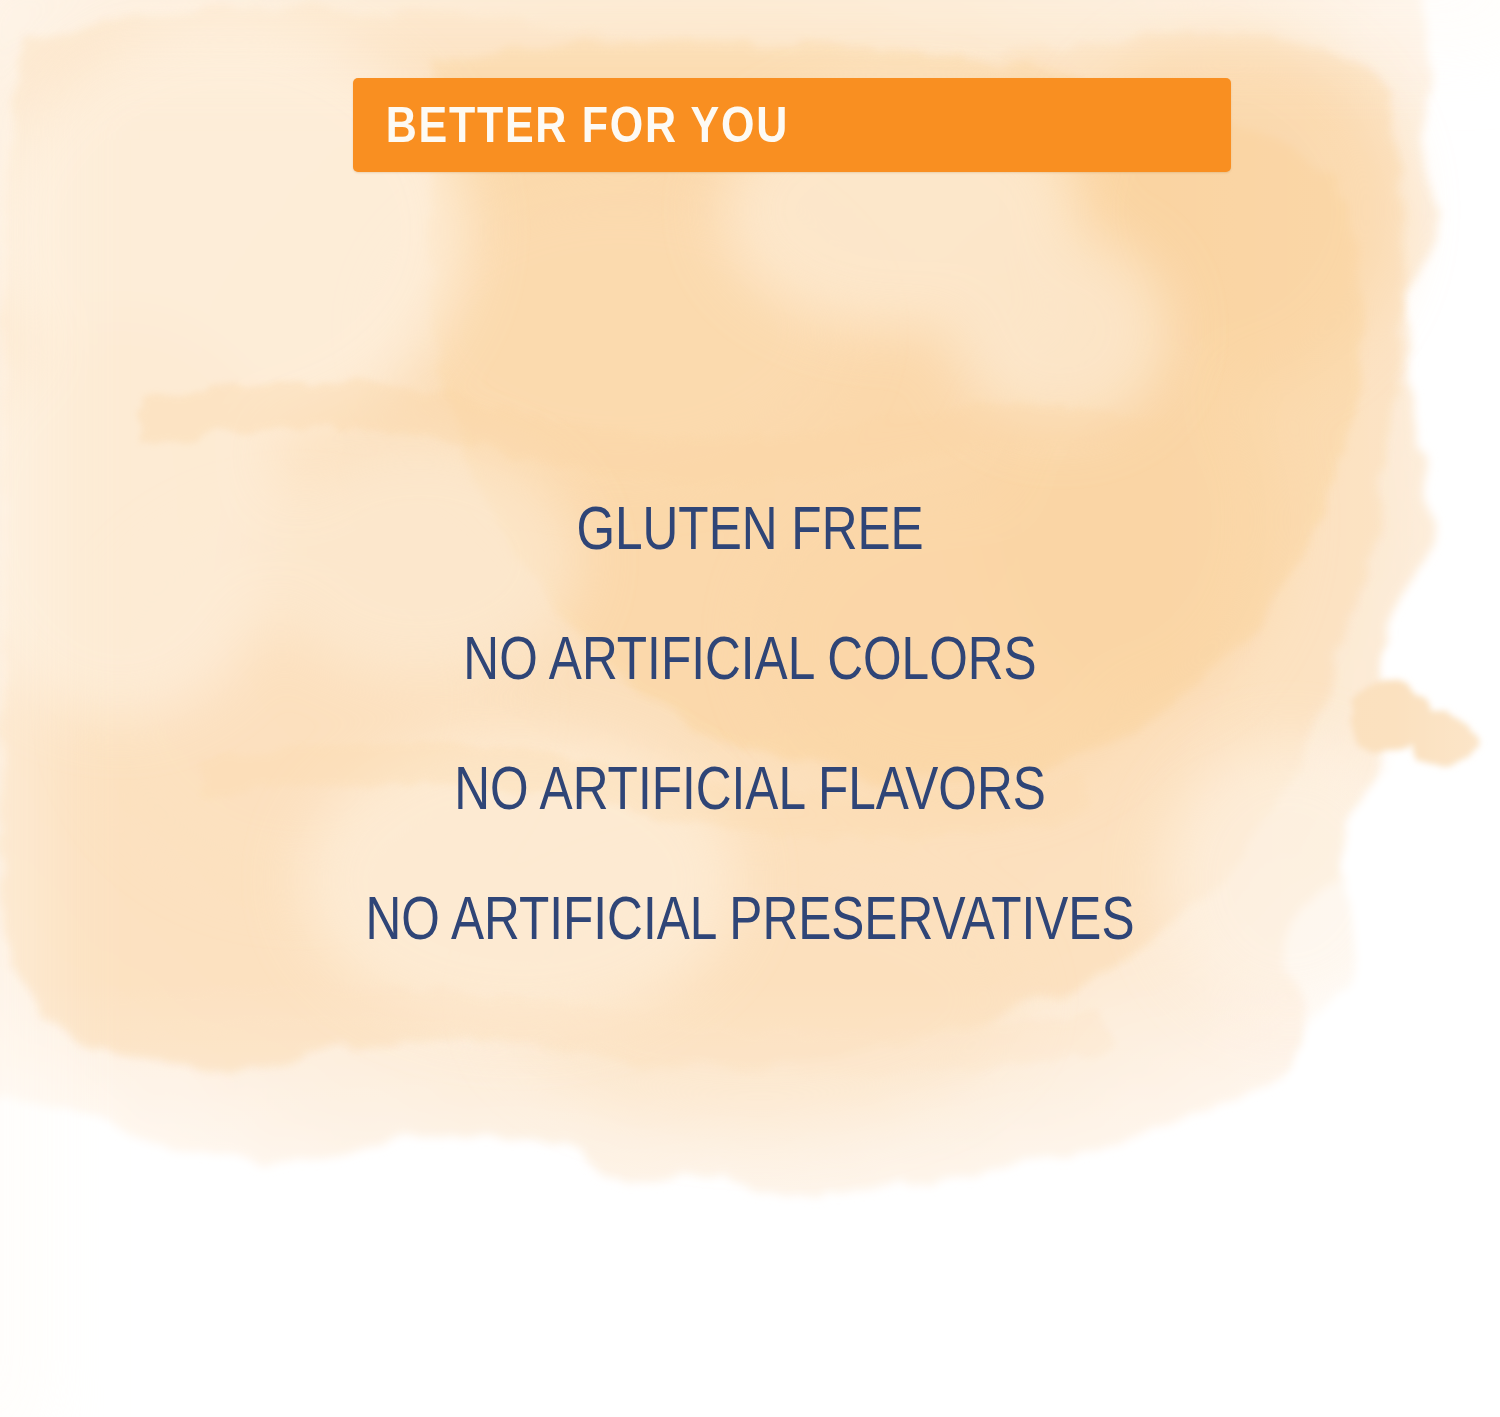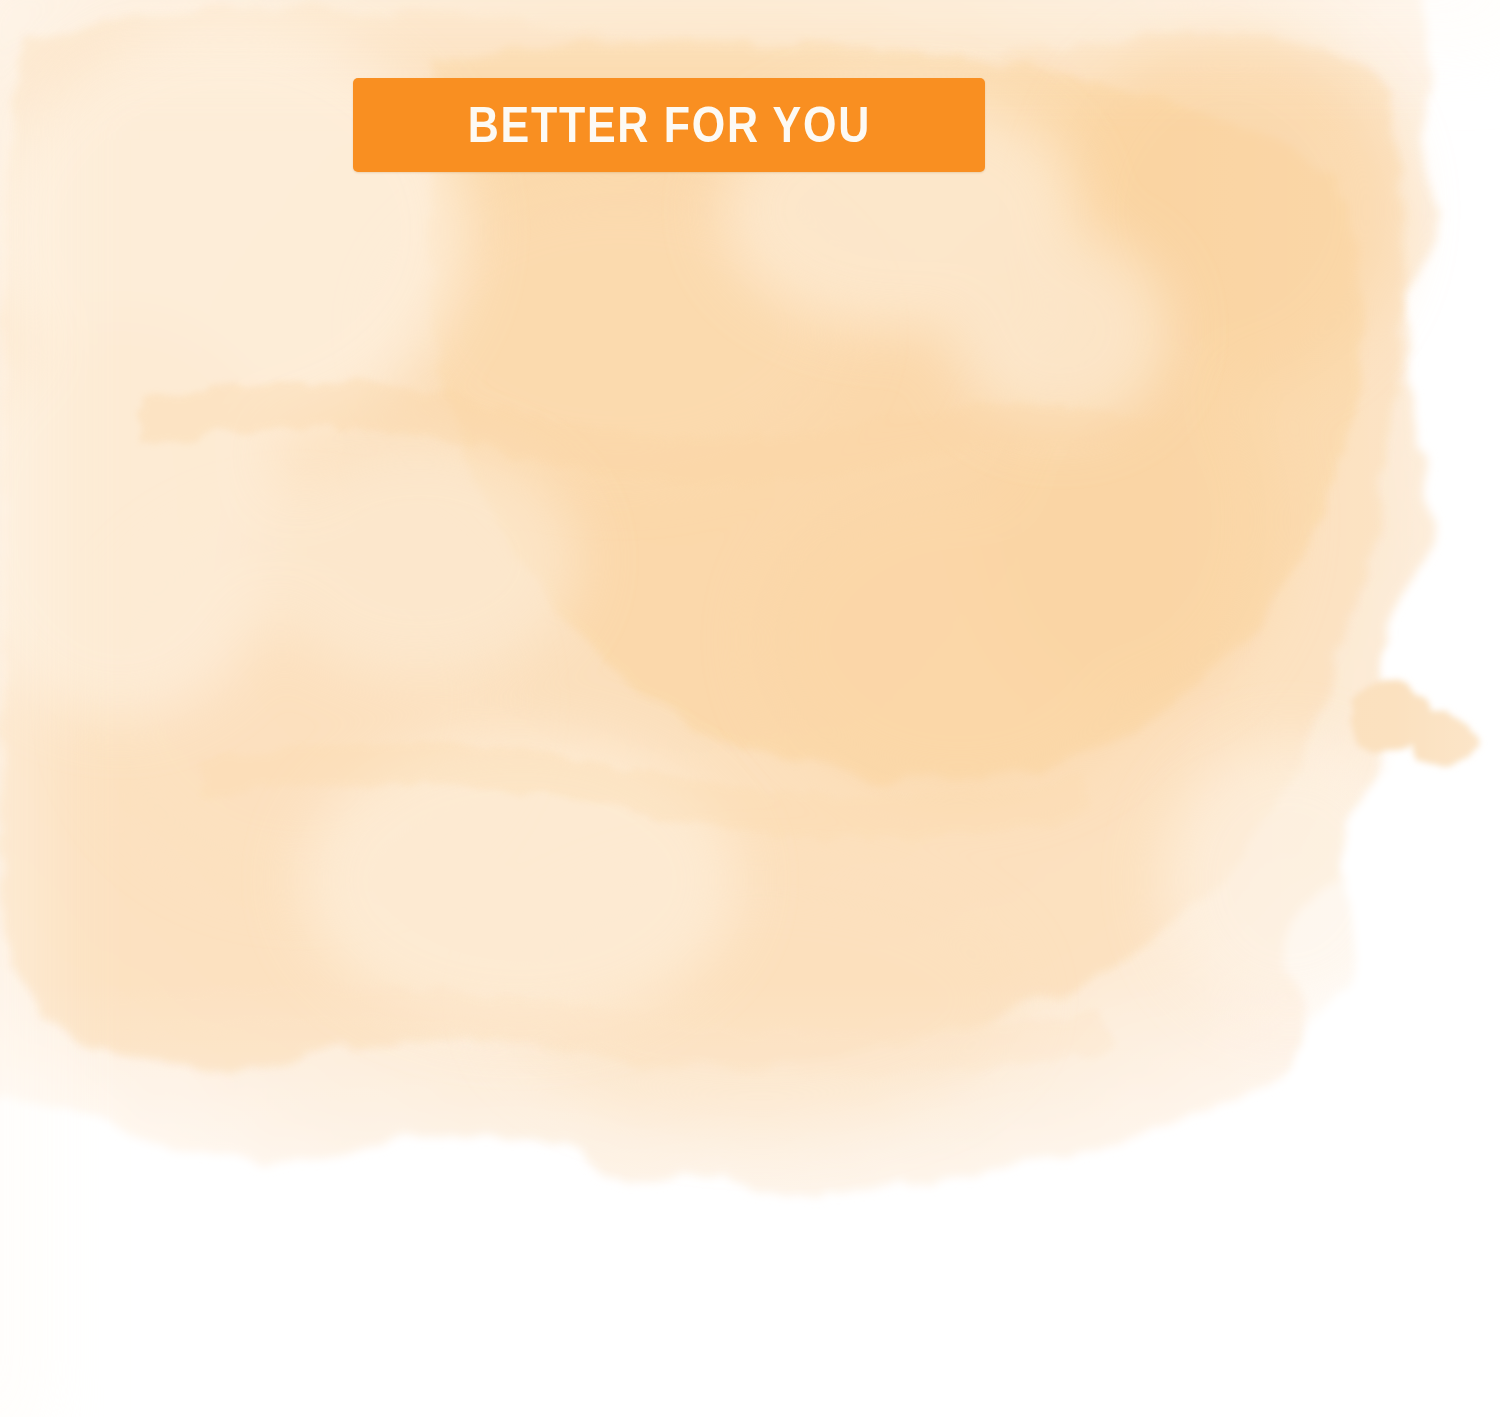--- a/index.html
+++ b/index.html
@@ -28,26 +28,25 @@
     inset: 0;
     width: 1500px;
     height: 1417px;
   }
 
   
   #banner {
     position: absolute;
     left: 353px;
     top: 78px;
-    width: 632px;
+    width: 878px;
     height: 94px;
     border-radius: 5px;
     display: flex;
     align-items: center;
-    justify-content: center;
     box-shadow: 0 1px 2px rgba(150,95,20,0.18);
   }
   #banner-label {
     font-family: "Liberation Sans Narrow", "Liberation Sans", sans-serif;
     font-size: 50px;
     font-weight: 700;
     letter-spacing: 2.0px;
     color: #fdfaf4;
     line-height: 1;
     transform: scaleX(0.86);
@@ -218,14 +217,28 @@
         <path d="M -40,-40 L 1540,-40 L 1540,30 L -40,30 Z" fill="#fffaf3"></path>
         <path d="M -40,-40 L 30,-40 L 30,1460 L -40,1460 Z" fill="#fffaf3"></path>
       </g>
     </g>
   </svg>
 
   <div id="banner" style="background:#f98f21;">
     <span id="banner-label">BETTER FOR YOU</span>
   </div>
 
+  <div id="claims">
+    <div class="claim claim-1">
+      <span class="claim-inner">GLUTEN FREE</span>
+    </div>
+    <div class="claim claim-2">
+      <span class="claim-inner">NO ARTIFICIAL COLORS</span>
+    </div>
+    <div class="claim claim-3">
+      <span class="claim-inner">NO ARTIFICIAL FLAVORS</span>
+    </div>
+    <div class="claim claim-4">
+      <span class="claim-inner">NO ARTIFICIAL PRESERVATIVES</span>
+    </div>
+  </div>
 
 </div>
 
 </body></html>

